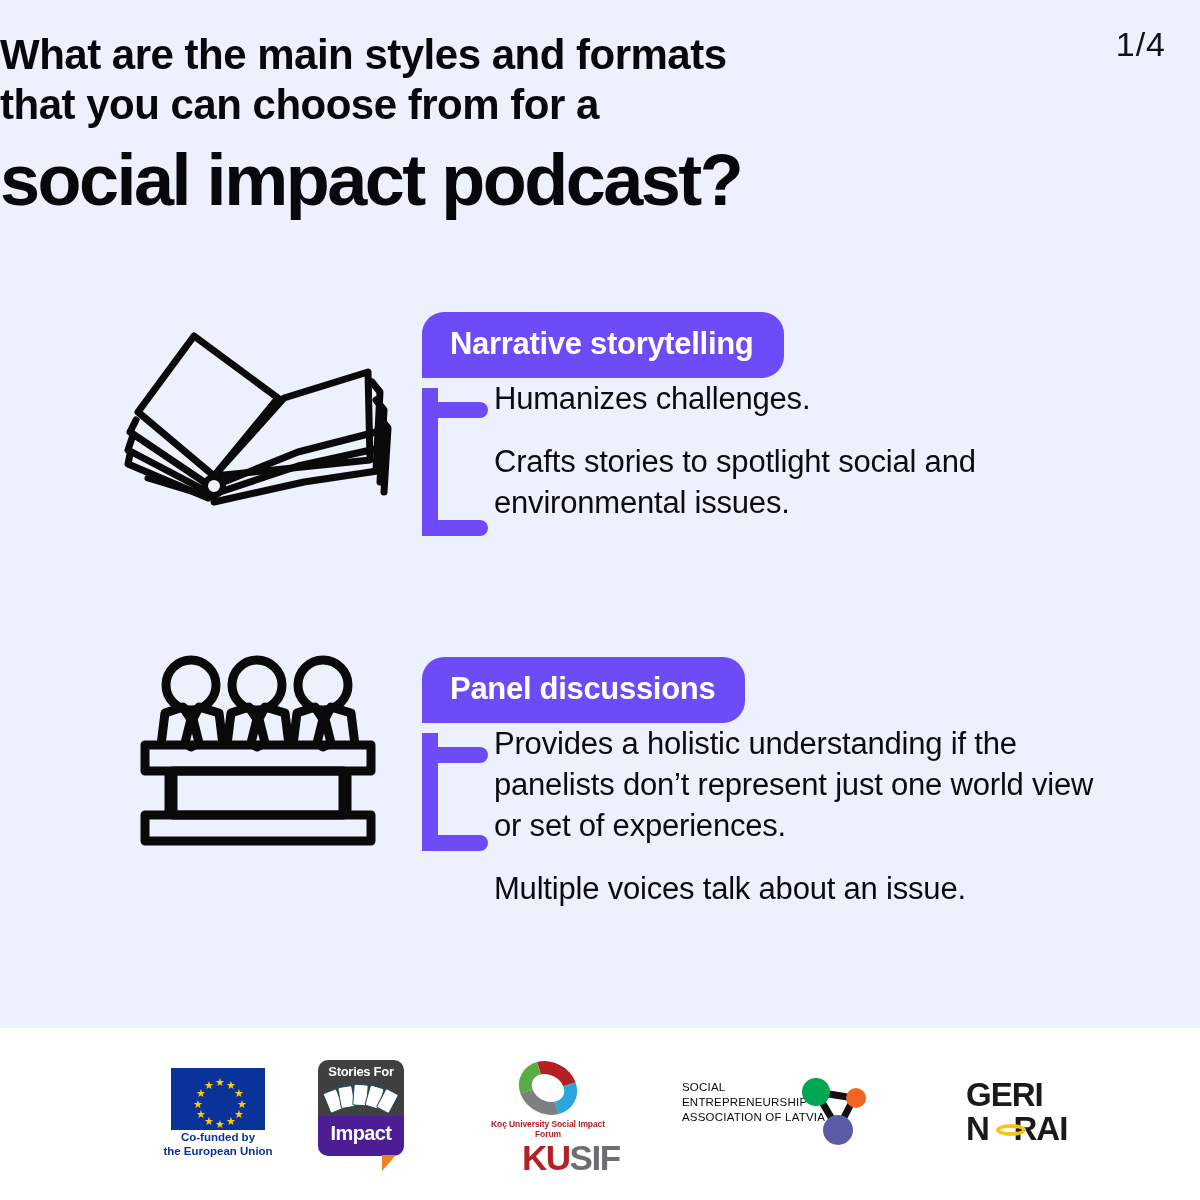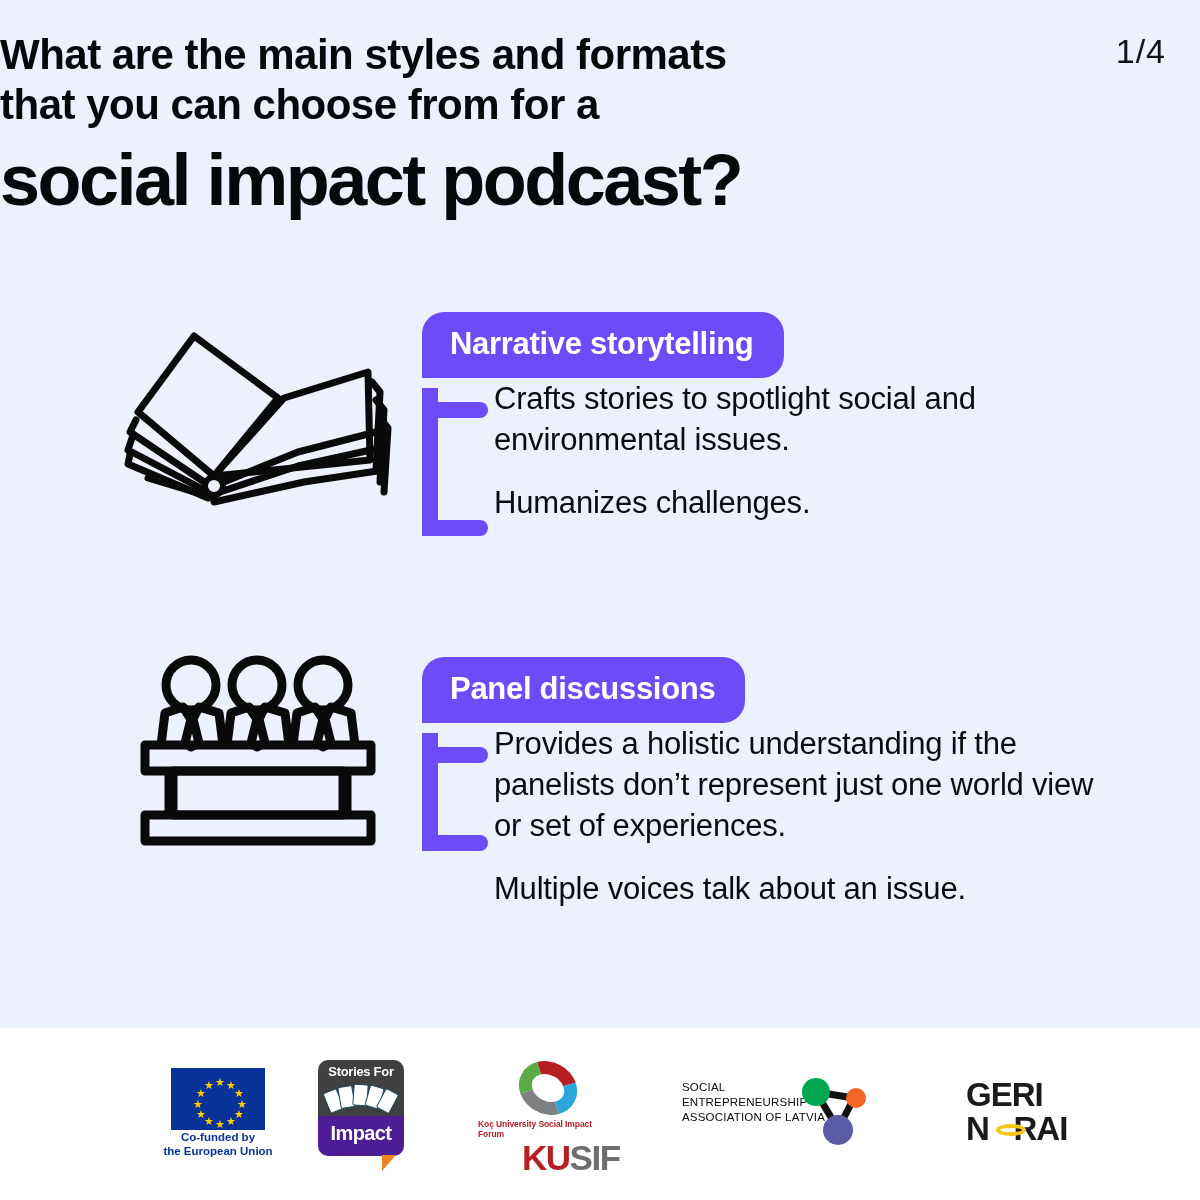--- a/index.html
+++ b/index.html
@@ -6,21 +6,21 @@
   html,body { width:1200px; height:1200px; }
   body {
     background:#edf1fe;
     font-family:"Liberation Sans", sans-serif;
     position:relative;
     overflow:hidden;
   }
 
   
   .page-indicator{
-    position:absolute; top:32px; right:34px;
+    position:absolute; top:25px; right:34px;
     font-size:34px; color:#111216; font-weight:400;
     letter-spacing:1px;
   }
   .title-block{
     position:absolute; top:30px; left:0; width:1200px;
   }
   .title-line1, .title-line2{
     font-size:42px; font-weight:bold; color:#07080c;
     letter-spacing:-0.5px; line-height:50px;
   }
@@ -120,21 +120,21 @@
     text-align:center; padding-top:6px; letter-spacing:-0.6px;
   }
   .sfi-tail{
     position:absolute; right:8px; bottom:-15px;
     width:0; height:0;
     border-left:14px solid #f0821e;
     border-bottom:16px solid transparent;
   }
 
   
-  #logo-kusif{ left:478px; top:32px; width:140px; }
+  #logo-kusif{ left:478px; top:32px; width:140px; text-align:center; }
   .kusif-mark{
     width:70px; height:58px; margin:0 auto; position:relative;
   }
   .kusif-ring{
     position:absolute; left:5px; top:2px;
     width:60px; height:52px; border-radius:50%;
     border:13px solid transparent;
     border-top-color:#b52025; border-right-color:#2ba6dd;
     border-bottom-color:#7d7f81; border-left-color:#5aab46;
     transform:rotate(28deg);
@@ -206,22 +206,22 @@
       <circle cx="96" cy="166" r="9" fill="#edf1fe" stroke="#0a0a0a" stroke-width="6"></circle>
     </svg>
   </div>
 
   <div class="content">
     <div class="badge">Narrative storytelling</div>
     <div class="bracket-wrap">
       <div class="spine" style="top:10px;height:148px;"></div>
       <div class="arm" style="top:24px;"></div>
       <div class="arm" style="top:142px;"></div>
+      <div class="bullet">Humanizes challenges.</div>
       <div class="bullet">Crafts stories to spotlight social and environmental issues.</div>
-      <div class="bullet">Humanizes challenges.</div>
     </div>
   </div>
 </div>
 
 <div class="section" id="section-1">
 
   <div class="illus">
     <svg width="280" height="200" viewBox="0 0 250 200">
       <g fill="none" stroke="#0a0a0a" stroke-width="9" stroke-linejoin="round">
         <circle cx="58" cy="30" r="25"></circle>

